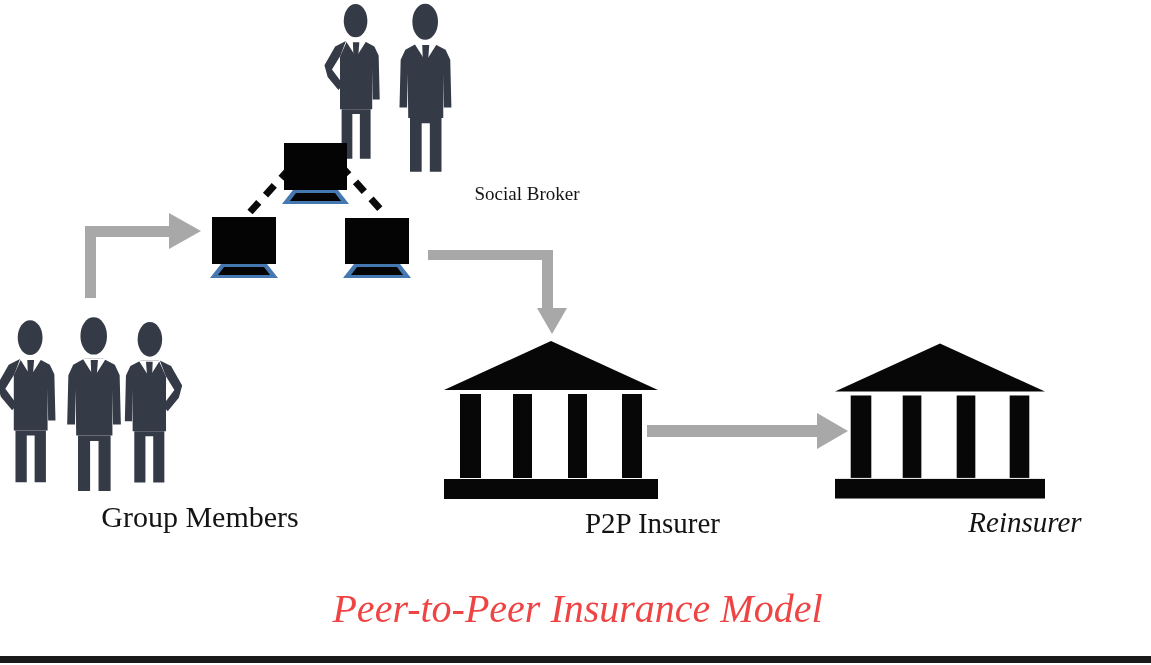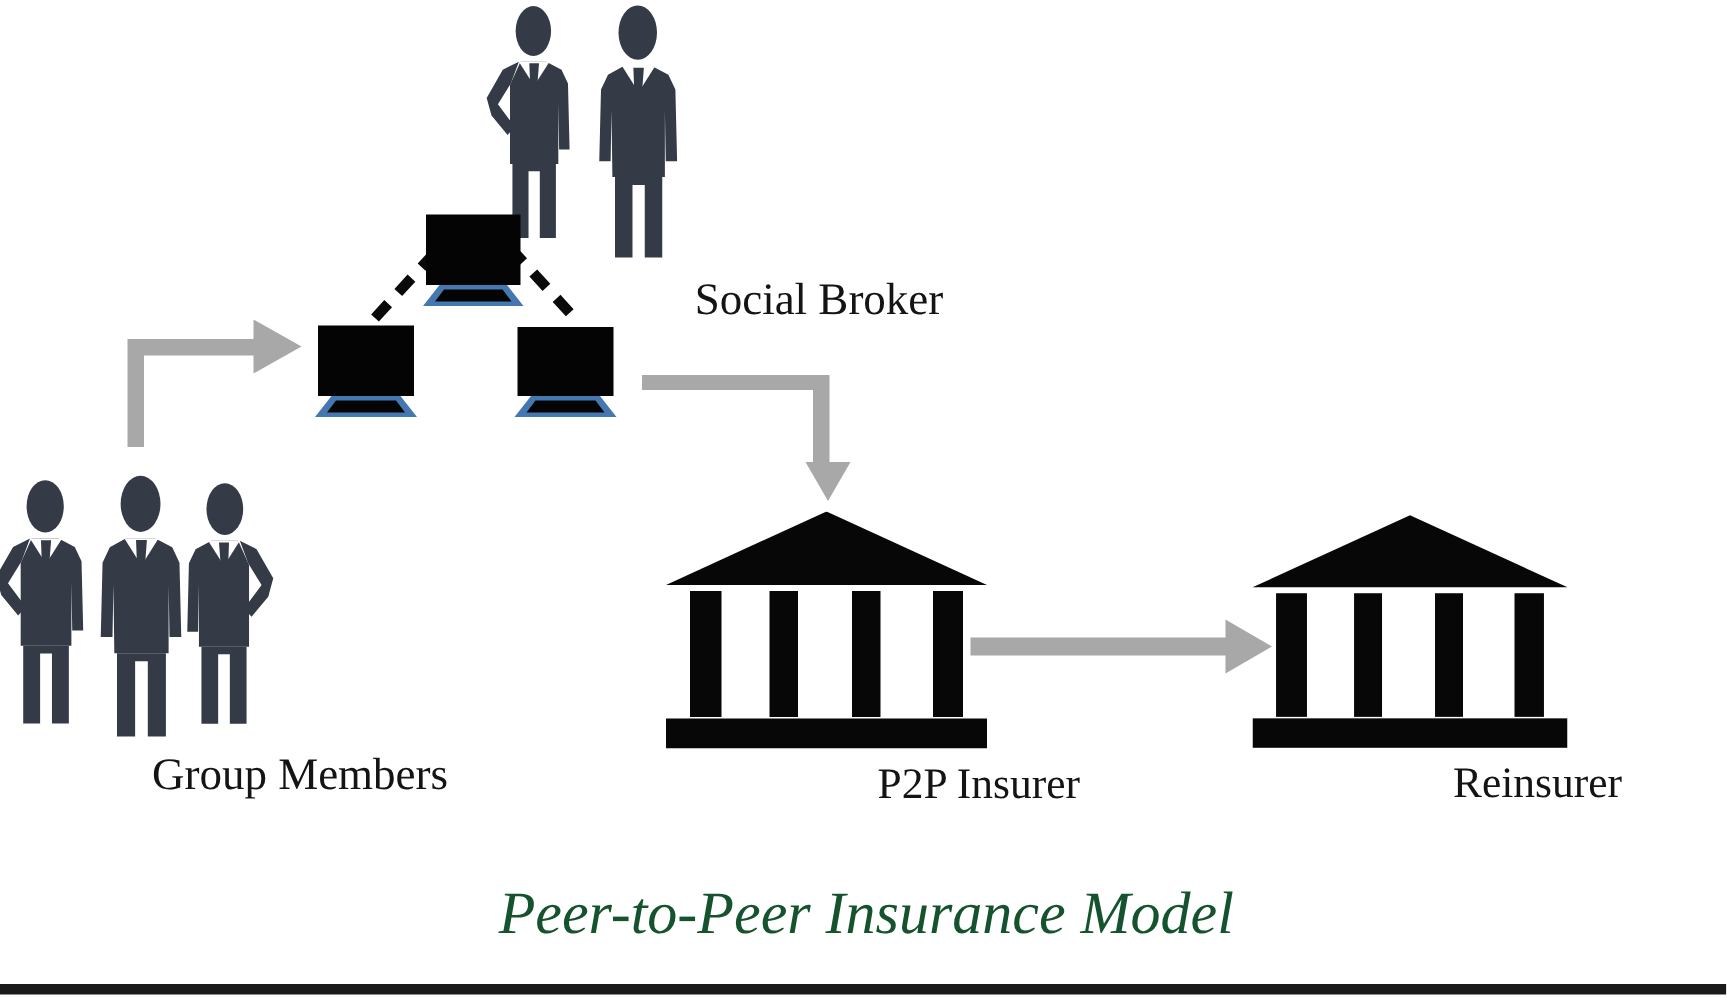--- a/index.html
+++ b/index.html
@@ -11,32 +11,32 @@
     font-family:"Liberation Serif","DejaVu Serif",serif;
   }
   #diagram-svg{position:absolute;left:0;top:0;width:1151px;height:665px;}
   .lbl{
     position:absolute;
     color:#141414;
     text-align:center;
     white-space:nowrap;
     line-height:1.05;
   }
-  .lbl-social-broker { left:436px; top:184px; width:220px; font-size:30px;text-align:center; }
+  .lbl-social-broker { left:417px; top:184px; width:220px; font-size:19px;text-align:center; }
   .lbl-p2p-platform  { left:283px; top:284px; width:190px; font-size:29px; }
   .lbl-group-members { left:75px;  top:501px; width:250px; font-size:30px; }
   .lbl-p2p-insurer   { left:565px; top:508px; width:175px; font-size:29px;text-align:center; }
-  .lbl-reinsurer     { left:950px; top:507px; width:150px; font-size:29px; }
+  .lbl-reinsurer     { left:950px; top:507px; width:150px; font-size:29px;font-style:italic; }
   .diagram-title{
     position:absolute;
     left:200px; top:585px; width:755px;
     font-size:40px;
     font-style:italic;
     text-align:center;
-    color:#14532d;
+    color:#ef4444;
     white-space:nowrap;
   }
   .bottom-bar{
     position:absolute;
     left:0; top:656px; width:1151px; height:7px;
     background:#1a1a1a;
   }
   .dash-line{ stroke-width:7; stroke-linecap:butt; }
 </style>
 </head>

